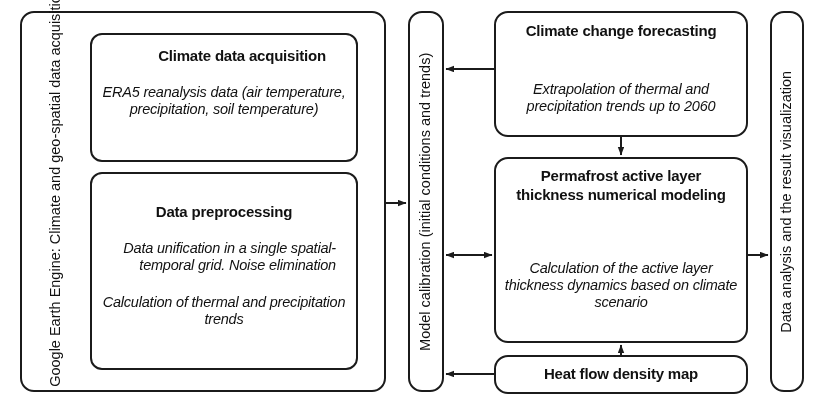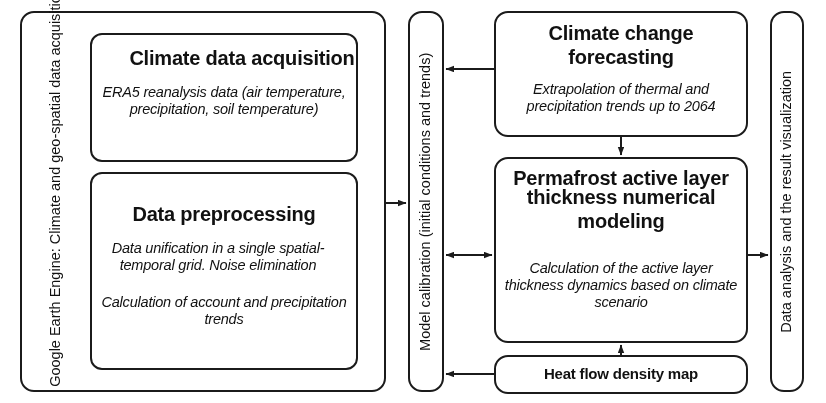--- a/index.html
+++ b/index.html
@@ -28,21 +28,21 @@
     border-radius: 12px;
   }
   .txt {
     position: absolute;
     box-sizing: border-box;
     text-align: center;
     line-height: 1.18;
   }
   .title {
     font-weight: bold;
-    font-size: 20px;
+    font-size: 15px;
     letter-spacing: -0.2px;
   }
   .body-it {
     font-style: italic;
     font-size: 14.5px;
     letter-spacing: -0.2px;
   }
   .plain {
     font-size: 15px;
     letter-spacing: -0.2px;
@@ -79,33 +79,33 @@
       <span class="b">Google Earth Engine:</span><span> Climate and geo-spatial data acquisition and processing</span>
     </div>
   </div>
 
   <div class="box box-inner" style="left:90px; top:33px; width:268px; height:129px;"></div>
   <div class="txt title" style="left:90px; top:47px; width:304px;">Climate data acquisition</div>
   <div class="txt body-it" style="left:100px; top:84px; width:248px;font-style:italic;">ERA5 reanalysis data (air temperature, precipitation, soil temperature)</div>
 
   <div class="box box-inner" style="left:90px; top:172px; width:268px; height:198px;"></div>
   <div class="txt title" style="left:90px; top:203px; width:268px;">Data preprocessing</div>
-  <div class="txt body-it" style="left:94px; top:240px; width:248px;">Data unification in a single spatial-temporal grid. Noise elimination</div>
-  <div class="txt body-it" style="left:100px; top:294px; width:248px;">Calculation of  account and precipitation trends</div>
+  <div class="txt body-it" style="left:88px; top:240px; width:248px;text-align:right;">Data unification in a single spatial-temporal grid. Noise elimination</div>
+  <div class="txt body-it" style="left:100px; top:294px; width:248px;">Calculation of  thermal and precipitation trends</div>
 
   <div class="box" style="left:408px; top:11px; width:36px; height:381px;"></div>
   <div class="vwrap" style="left:408px; top:11px; width:36px; height:381px;">
     <div class="vrot" style="font-size:14.5px; width:360px;">
       <span>Model calibration (initial conditions and trends)</span>
     </div>
   </div>
 
   <div class="box" style="left:494px; top:11px; width:254px; height:126px;"></div>
   <div class="txt title" style="left:494px; top:22px; width:254px;">Climate change forecasting</div>
-  <div class="txt body-it" style="left:502px; top:81px; width:238px;">Extrapolation of thermal and precipitation trends up to 2064</div>
+  <div class="txt body-it" style="left:502px; top:81px; width:238px;">Extrapolation of thermal and precipitation trends up to 2060</div>
 
   <div class="box" style="left:494px; top:157px; width:254px; height:186px;"></div>
   <div class="txt title" style="left:494px; top:167px; width:254px;">Permafrost active layer</div>
   <div class="txt title" style="left:494px; top:186px; width:254px;">thickness numerical modeling</div>
   <div class="txt body-it" style="left:502px; top:260px; width:238px;">Calculation of the active layer thickness dynamics based on climate scenario</div>
 
   <div class="box" style="left:494px; top:355px; width:254px; height:39px;"></div>
   <div class="txt plain" style="left:494px; top:365px; width:254px;font-weight:bold;">Heat flow density map</div>
 
   <div class="box" style="left:770px; top:11px; width:34px; height:381px;"></div>

